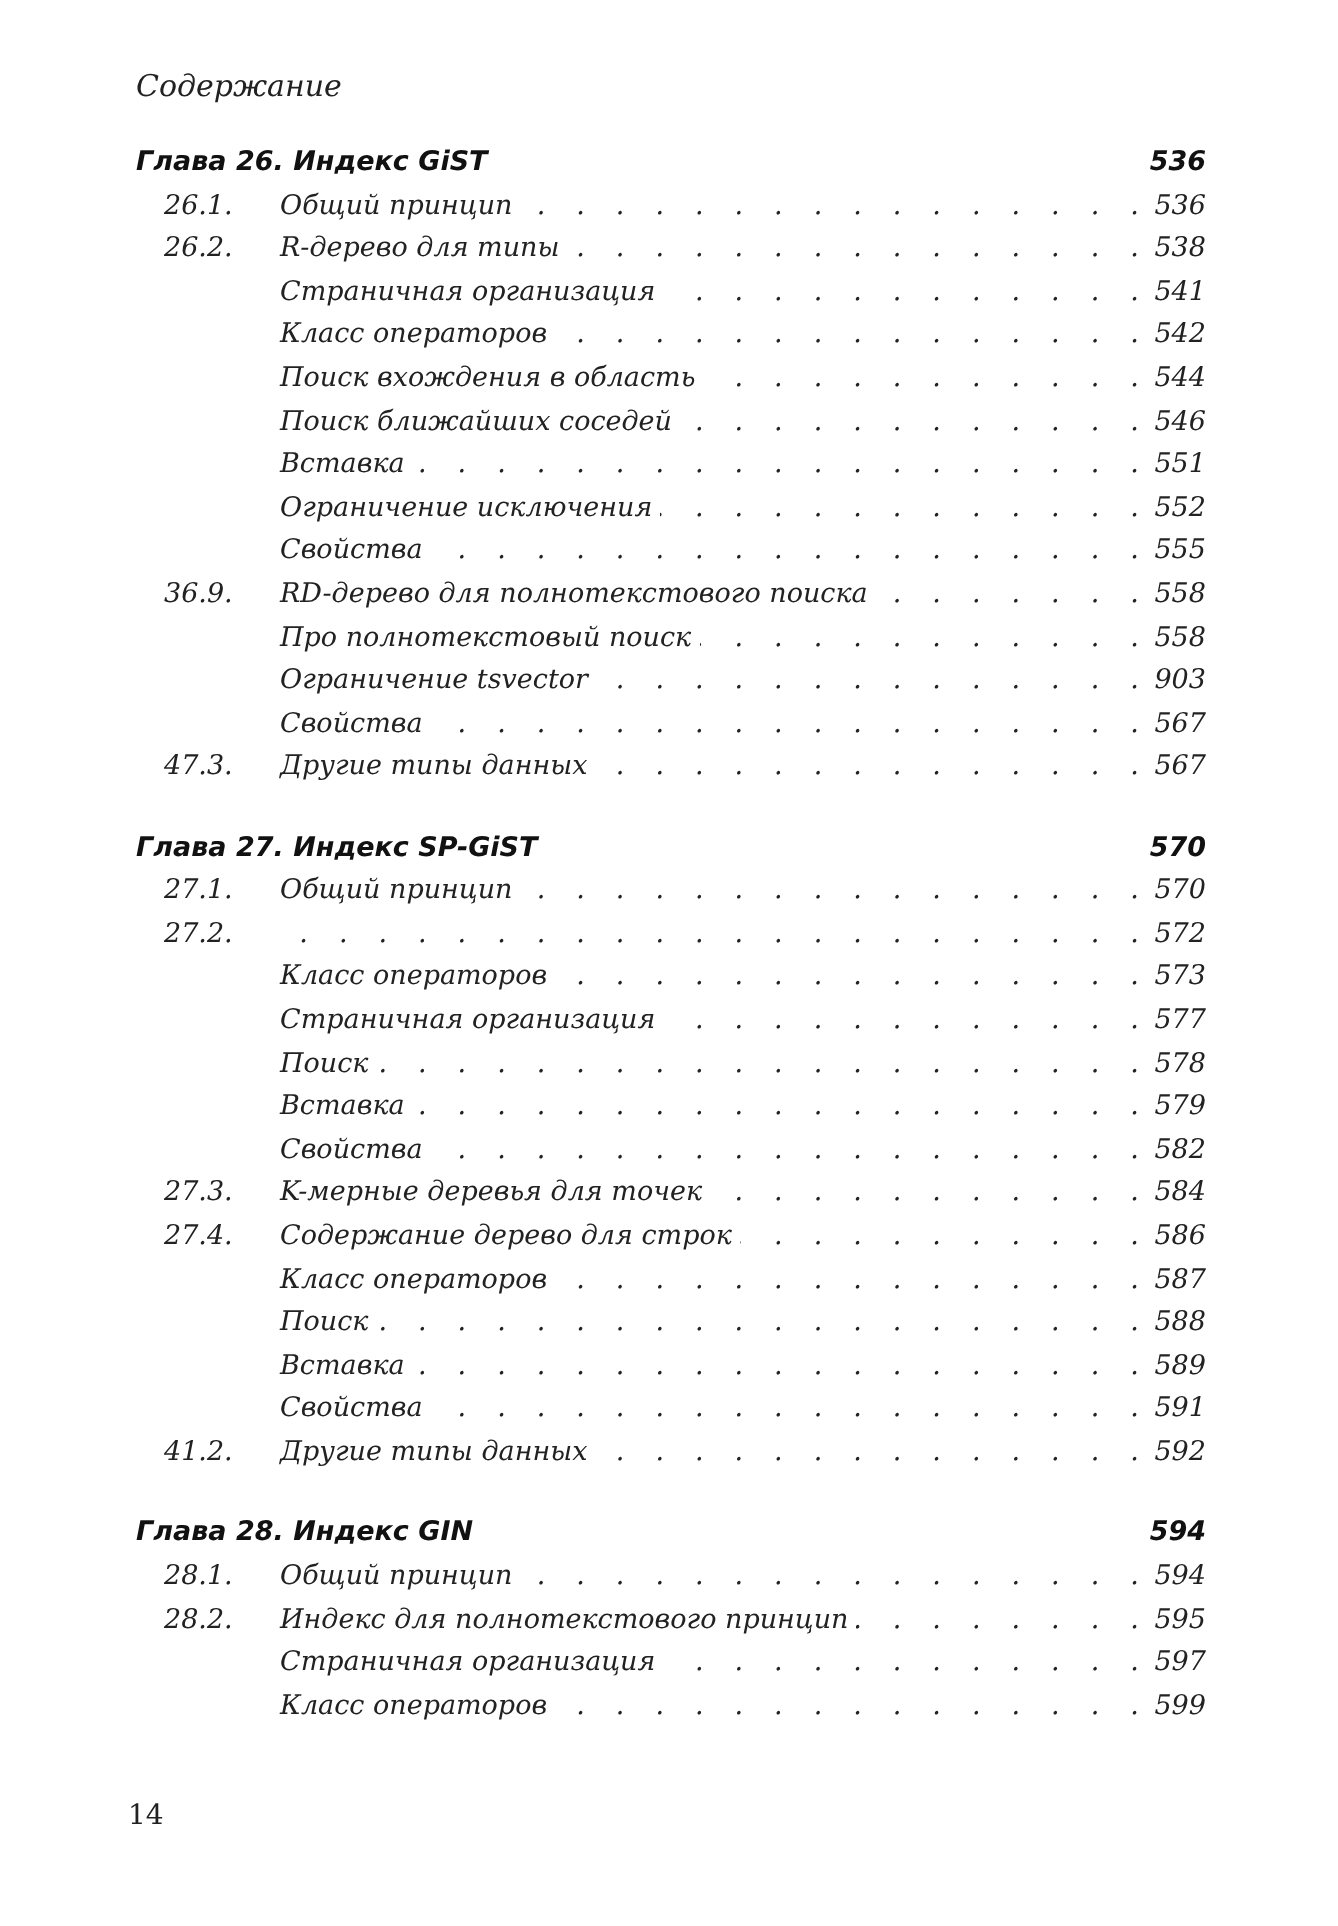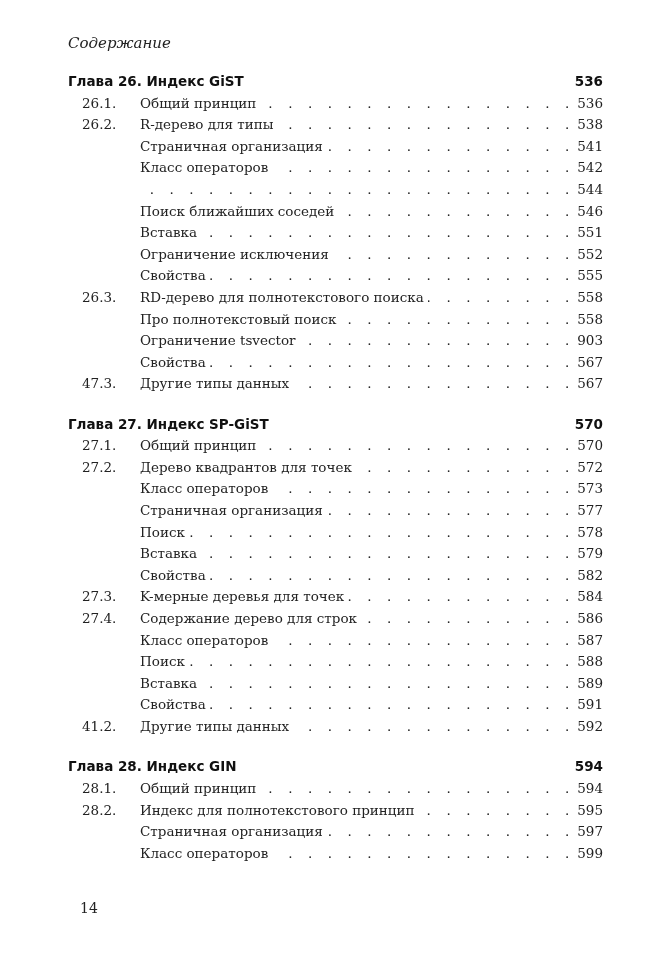--- a/index.html
+++ b/index.html
@@ -1,42 +1,42 @@
 <!DOCTYPE html>
 <html><head>
 <meta charset="utf-8">
 <style>
   html, body { margin: 0; padding: 0; background: #ffffff; }
   body { width: 669px; height: 963px; position: relative; overflow: hidden; color: #1a1a1a; }
   .running-head {
     position: absolute; left: 68px; top: 22px;
     font-family: "DejaVu Serif", serif; font-style: italic; font-size: 15px; color: #222; margin-top: 12px;
   }
-  .toc { position: absolute; left: 68px; top: 71px; width: 535px; }
+  .toc { position: absolute; left: 68px; top: 71px; width: 535px; font-style: italic; }
   .chapter {
     display: flex; justify-content: space-between; align-items: baseline;
     font-family: "DejaVu Sans", sans-serif; font-weight: bold; font-size: 13.5px;
     height: 21.6px; line-height: 21.6px; color: #111;
   }
   .chapter-block { margin-bottom: 18.8px; }
   .entry {
     display: flex; align-items: baseline;
     font-family: "DejaVu Serif", serif; font-size: 13.5px;
     height: 21.6px; line-height: 21.6px; color: #222;
   }
   .entry .num { width: 58px; padding-left: 14px; box-sizing: content-box; flex: none; }
   .entry.sub .num { width: 58px; }
   .entry .title { flex: none; white-space: nowrap; padding-right: 4px; }
   .entry .dots {
     flex: 1 1 auto; overflow: hidden; white-space: nowrap; letter-spacing: 5.6px;
     text-align: right; direction: rtl; color: #222; margin-right: 2px;
   }
   .entry .page { flex: none; text-align: right; min-width: 26px; }
   .folio {
-    position: absolute; left: 80px; top: 900px;
+    position: absolute; left: 64px; top: 900px;
     font-family: "DejaVu Serif", serif; font-size: 14px; color: #222;
   }
 </style>
 </head>
 <body>
 
 <div class="running-head">Содержание</div>
 
 <div class="toc">
 
@@ -64,20 +64,21 @@
         <span class="page">541</span>
       </div>
     <div class="entry sub">
         <span class="num"></span>
         <span class="title">Класс операторов</span>
         <span class="dots">. . . . . . . . . . . . . . . . . . . . . . . . . . . . . . . . . . . . . . . . . . . . . . . . . . . . . .</span>
         <span class="page">542</span>
       </div>
     <div class="entry sub">
         <span class="num"></span>
+        <span class="title">Поиск вхождения в область</span>
         <span class="dots">. . . . . . . . . . . . . . . . . . . . . . . . . . . . . . . . . . . . . . . . . . . . . . . . . . . . . .</span>
         <span class="page">544</span>
       </div>
     <div class="entry sub">
         <span class="num"></span>
         <span class="title">Поиск ближайших соседей</span>
         <span class="dots">. . . . . . . . . . . . . . . . . . . . . . . . . . . . . . . . . . . . . . . . . . . . . . . . . . . . . .</span>
         <span class="page">546</span>
       </div>
     <div class="entry sub">
@@ -92,21 +93,21 @@
         <span class="dots">. . . . . . . . . . . . . . . . . . . . . . . . . . . . . . . . . . . . . . . . . . . . . . . . . . . . . .</span>
         <span class="page">552</span>
       </div>
     <div class="entry sub">
         <span class="num"></span>
         <span class="title">Свойства</span>
         <span class="dots">. . . . . . . . . . . . . . . . . . . . . . . . . . . . . . . . . . . . . . . . . . . . . . . . . . . . . .</span>
         <span class="page">555</span>
       </div>
     <div class="entry">
-        <span class="num">26.3.</span>
+        <span class="num">36.9.</span>
         <span class="title">RD-дерево для полнотекстового поиска</span>
         <span class="dots">. . . . . . . . . . . . . . . . . . . . . . . . . . . . . . . . . . . . . . . . . . . . . . . . . . . . . .</span>
         <span class="page">558</span>
       </div>
     <div class="entry sub">
         <span class="num"></span>
         <span class="title">Про полнотекстовый поиск</span>
         <span class="dots">. . . . . . . . . . . . . . . . . . . . . . . . . . . . . . . . . . . . . . . . . . . . . . . . . . . . . .</span>
         <span class="page">558</span>
       </div>
@@ -136,21 +137,20 @@
       <span>570</span>
     </div>
     <div class="entry">
         <span class="num">27.1.</span>
         <span class="title">Общий принцип</span>
         <span class="dots">. . . . . . . . . . . . . . . . . . . . . . . . . . . . . . . . . . . . . . . . . . . . . . . . . . . . . .</span>
         <span class="page">570</span>
       </div>
     <div class="entry">
         <span class="num">27.2.</span>
-        <span class="title">Дерево квадрантов для точек</span>
         <span class="dots">. . . . . . . . . . . . . . . . . . . . . . . . . . . . . . . . . . . . . . . . . . . . . . . . . . . . . .</span>
         <span class="page">572</span>
       </div>
     <div class="entry sub">
         <span class="num"></span>
         <span class="title">Класс операторов</span>
         <span class="dots">. . . . . . . . . . . . . . . . . . . . . . . . . . . . . . . . . . . . . . . . . . . . . . . . . . . . . .</span>
         <span class="page">573</span>
       </div>
     <div class="entry sub">

